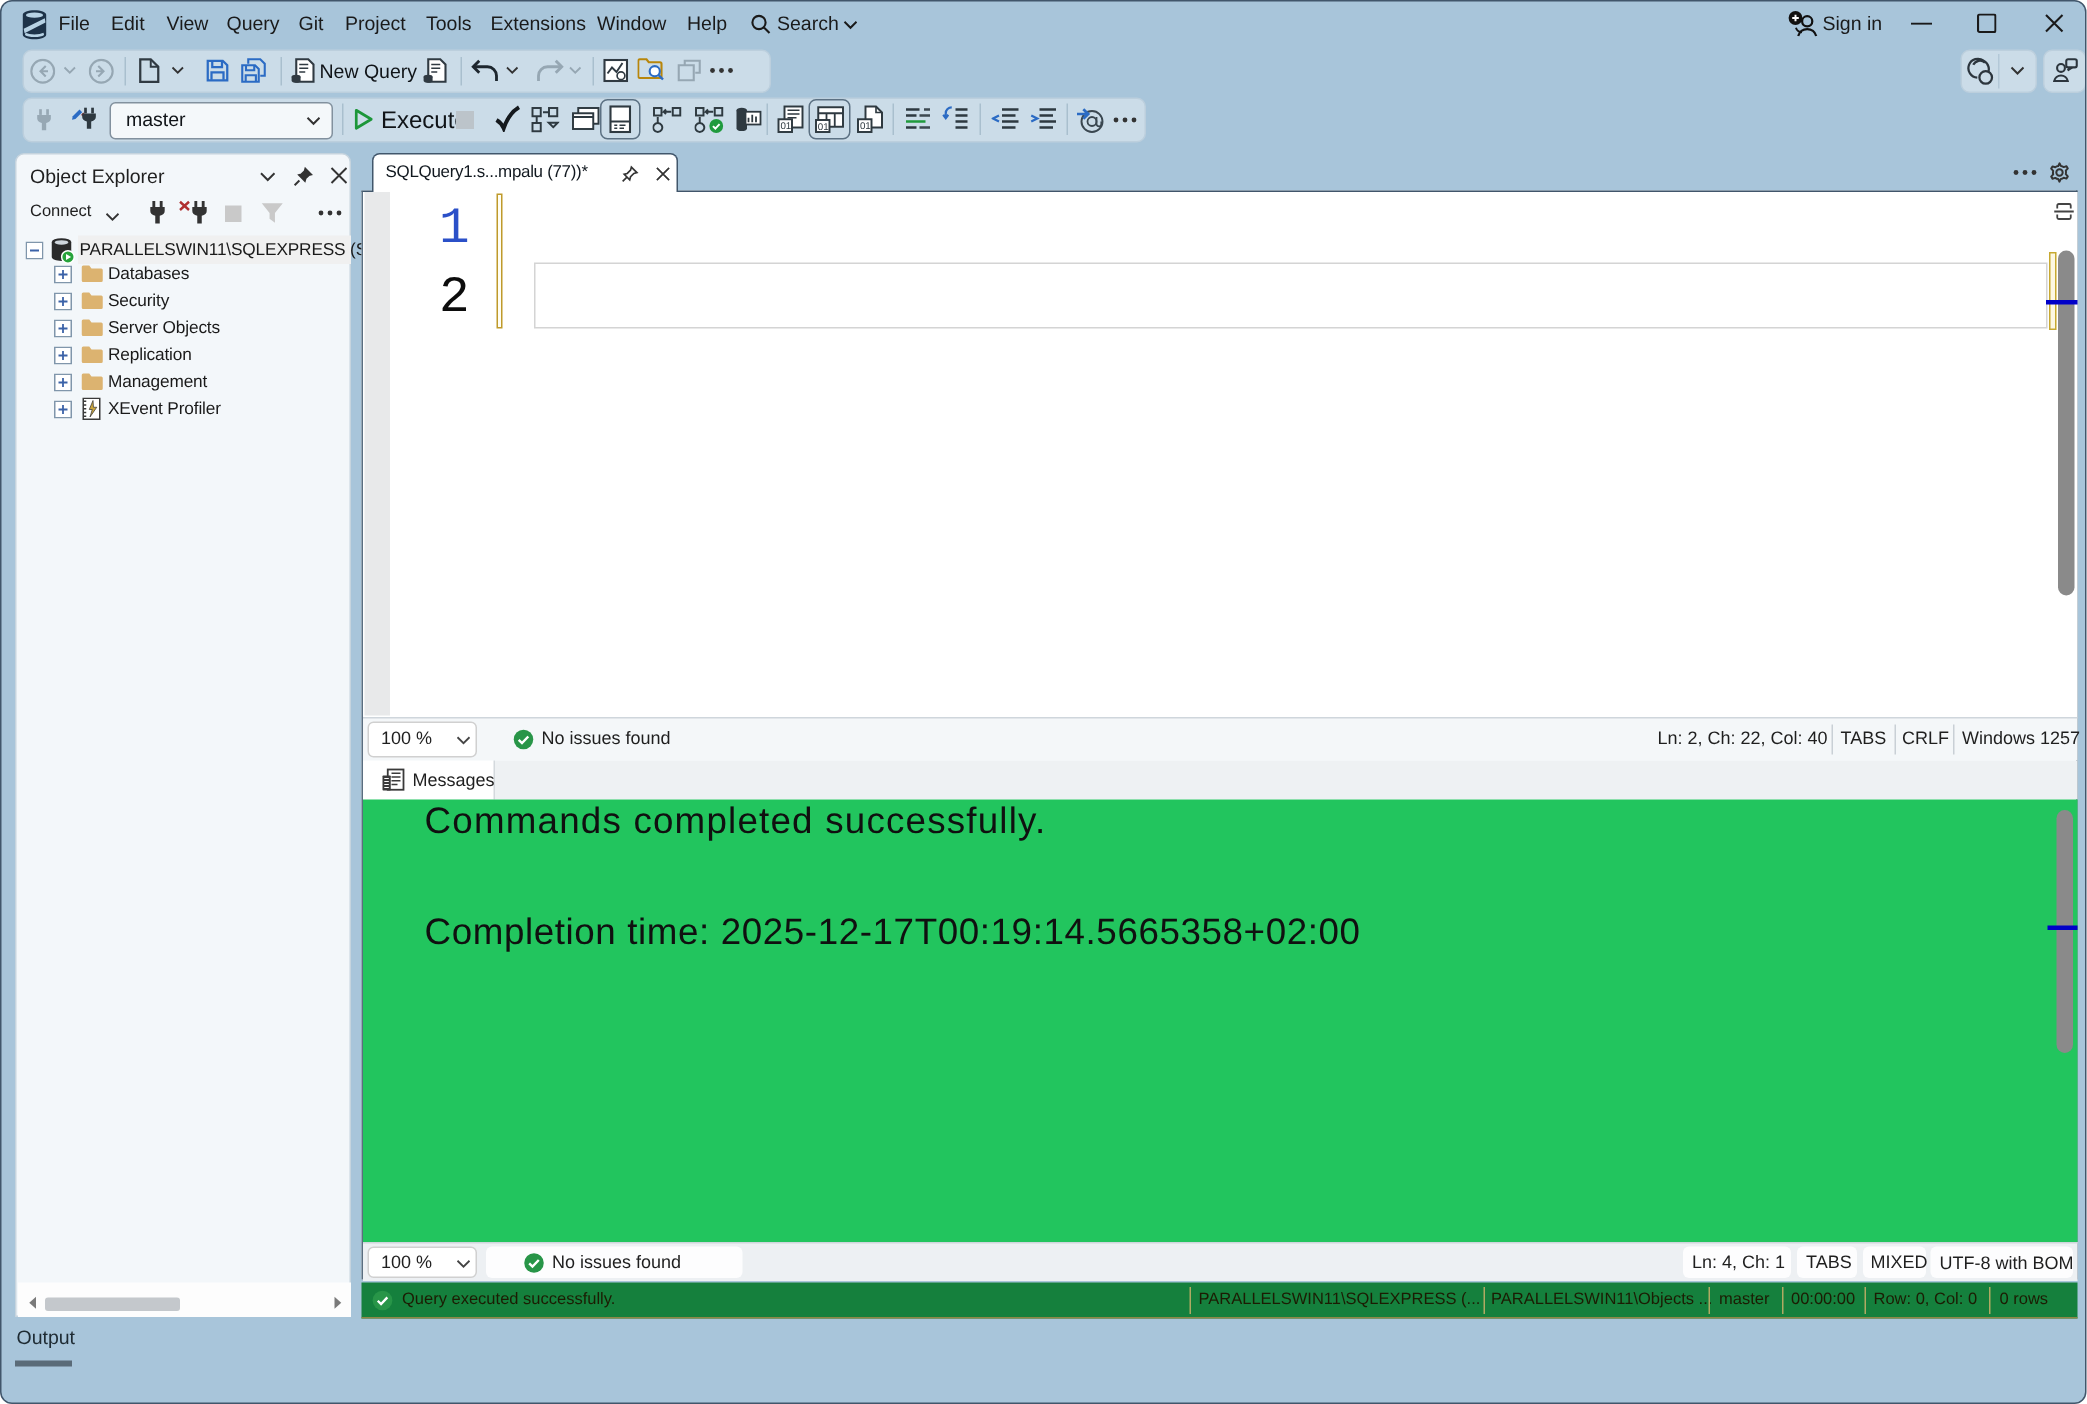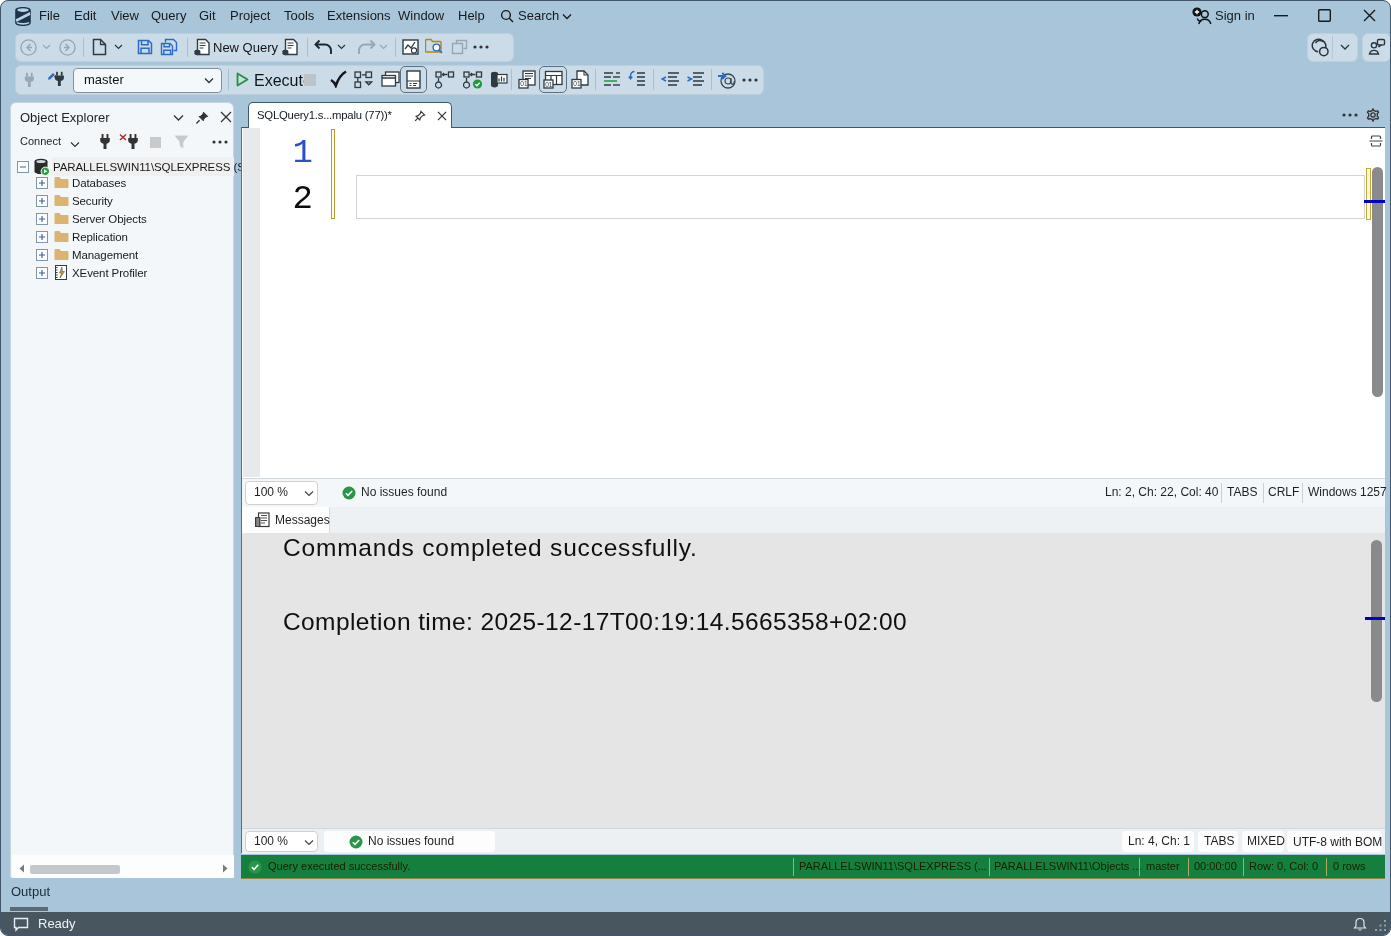--- a/index.html
+++ b/index.html
@@ -559,21 +559,21 @@
           <g>
             <rect x="4.5" y="1" width="10.5" height="13.5" fill="#fff" stroke="#3a3a3a" stroke-width="1.2"></rect>
             <path d="M7 3.5 h6 M7 6 h6 M7 8.5 h6 M7 11 h4" stroke="#3a3a3a" stroke-width="0.9"></path>
             <rect x="1" y="5" width="5.5" height="10" fill="#3a3a3a" rx="0.5"></rect>
             <path d="M2.2 7 h3 M2.2 9 h3 M2.2 11 h3 M2.2 13 h3" stroke="#fff" stroke-width="0.8"></path>
           </g>
         </svg>
       <span class="abs" style="left:33px;top:6px;font-size:12px;color:#1f1f1f">Messages</span>
     </div>
 
-    <div class="abs" style="left:0;top:405px;width:1143px;height:295px;background:#e5e5e5;font-size:24.5px;color:#101010">
+    <div class="abs" style="left:0;top:405px;width:1143px;height:295px;background:#22c55e;font-size:24.5px;color:#101010">
       <span class="abs" style="left:41px;top:1px;letter-spacing:0.8px">Commands completed successfully.</span>
       <span class="abs" style="left:41px;top:75px;letter-spacing:0.4px">Completion time: 2025-12-17T00:19:14.5665358+02:00</span>
       <div class="abs" style="left:1129px;top:7px;width:11px;height:162px;background:#8a8a8a;border-radius:6px"></div>
       <div class="abs" style="left:1123px;top:84px;width:20px;height:3px;background:#0000c8"></div>
     </div>
 
     <div class="abs" style="left:0;top:700px;width:1143px;height:26px;background:#edf0f3;border-top:1px solid #cfd6dc;font-size:12px;color:#1f1f1f">
       <div class="abs" style="left:3px;top:2px;width:73px;height:21px;background:#fff;border:1px solid #d0d0d0;border-radius:4px"></div>
       <span class="abs" style="left:12px;top:5px">100 %</span>
       <svg class="abs" style="left:62px;top:10px" width="10" height="7" viewBox="0 0 10 7">
@@ -611,33 +611,13 @@
     <div class="abs" style="left:947px;top:3px;width:1px;height:18px;background:#b0a963"></div>
     <span class="abs" style="left:953px;top:5px">00:00:00</span>
     <div class="abs" style="left:1002px;top:3px;width:1px;height:18px;background:#b0a963"></div>
     <span class="abs" style="left:1008px;top:5px">Row: 0, Col: 0</span>
     <div class="abs" style="left:1085px;top:3px;width:1px;height:18px;background:#b0a963"></div>
     <span class="abs" style="left:1092px;top:5px">0 rows</span>
   </div>
 
   <div class="abs" style="left:10px;top:883px;font-size:13px;color:#1e2b33">Output</div>
   <div class="abs" style="left:9px;top:906px;width:38px;height:4px;background:#5a6b78"></div>
-  <div id="statusbar">
-    <svg class="abs" style="left:12px;top:5px" width="16" height="15" viewBox="0 0 16 15">
-        <path d="M1.5 1.5 h13 v9 h-9 l-2.5 2.5 v-2.5 h-1.5 z" fill="none" stroke="#e8eef2" stroke-width="1.4"></path>
-      </svg>
-    <span class="abs" style="left:37px;top:4px">Ready</span>
-    <svg class="abs" style="left:1352px;top:5px" width="14" height="15" viewBox="0 0 14 15">
-        <path d="M7 1.5 c-2.6 0 -4 1.8 -4 4 v3.5 l-1.5 2 h11 l-1.5 -2 v-3.5 c0 -2.2 -1.4 -4 -4 -4 z" fill="none" stroke="#dfe7ec" stroke-width="1.2"></path>
-        <path d="M5.7 12.3 c0.2 0.9 2.4 0.9 2.6 0" stroke="#dfe7ec" stroke-width="1.2" fill="none"></path>
-      </svg>
-    <svg class="abs" style="left:1374px;top:8px" width="12" height="12" viewBox="0 0 12 12">
-        <g fill="#8fa0ab">
-          <rect x="9" y="0" width="2" height="2"></rect>
-          <rect x="9" y="4.5" width="2" height="2"></rect>
-          <rect x="9" y="9" width="2" height="2"></rect>
-          <rect x="4.5" y="4.5" width="2" height="2"></rect>
-          <rect x="4.5" y="9" width="2" height="2"></rect>
-          <rect x="0" y="9" width="2" height="2"></rect>
-        </g>
-      </svg>
-  </div>
 </div>
 
 </body></html>

